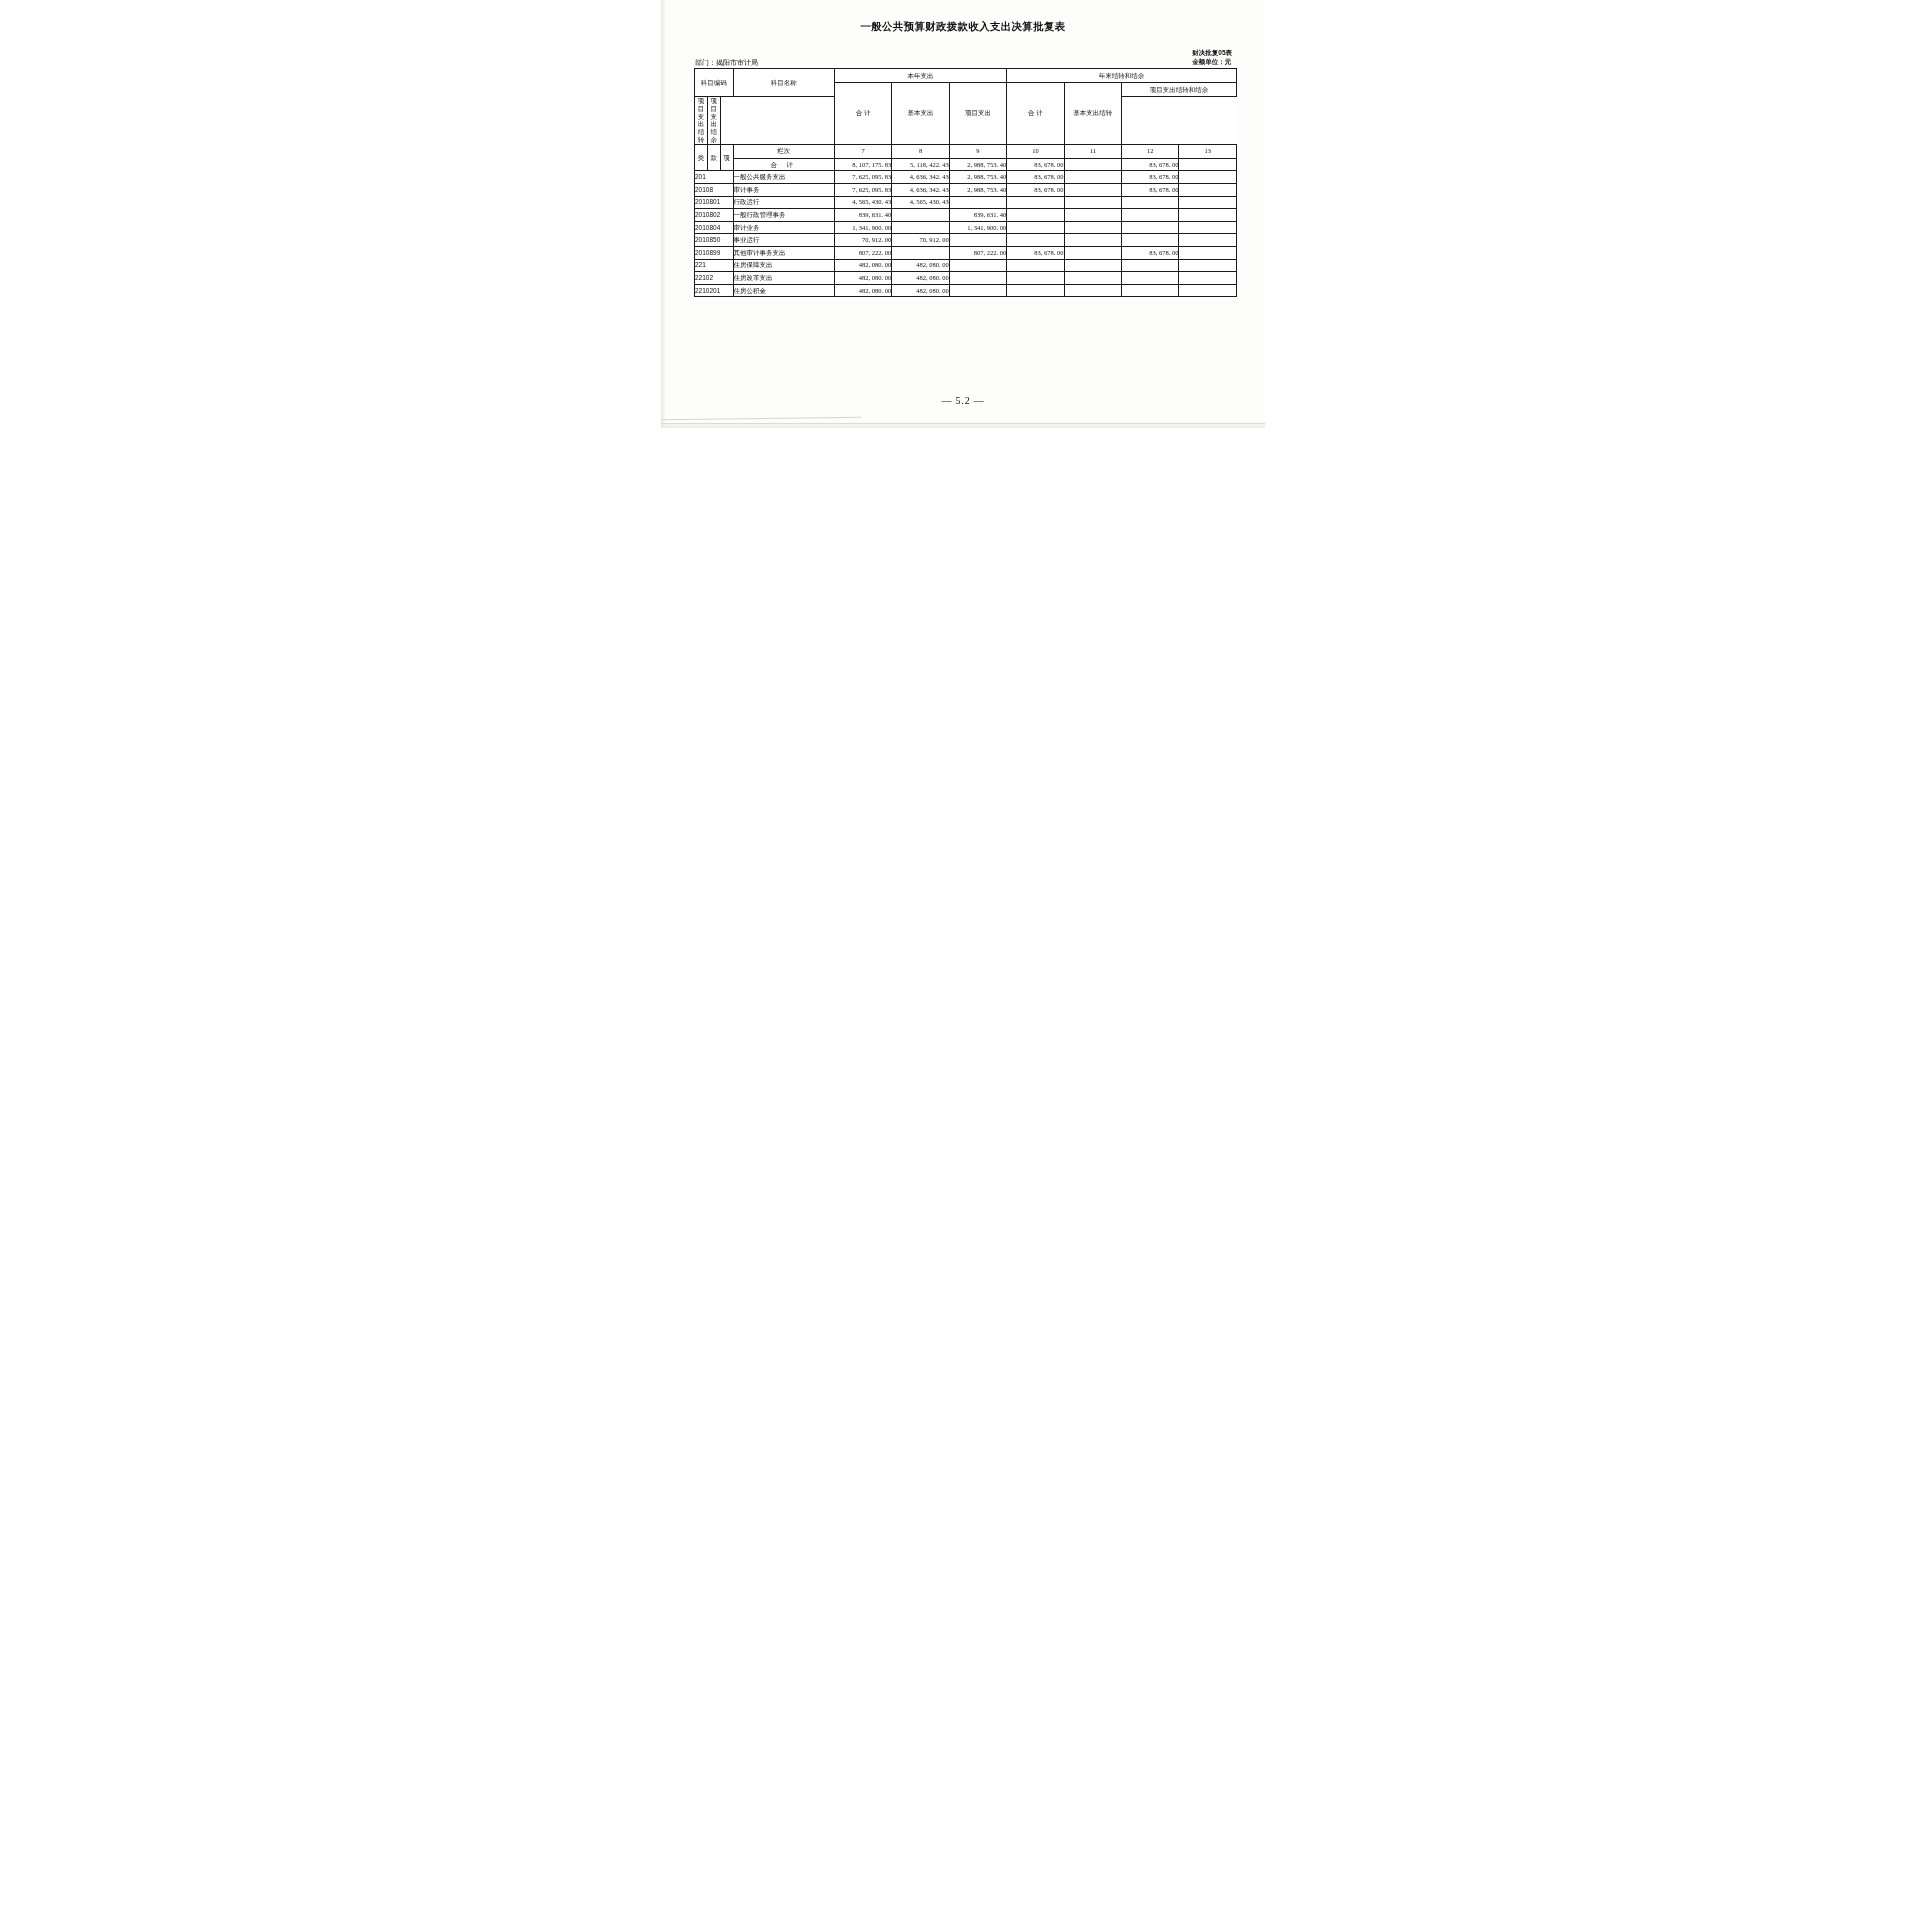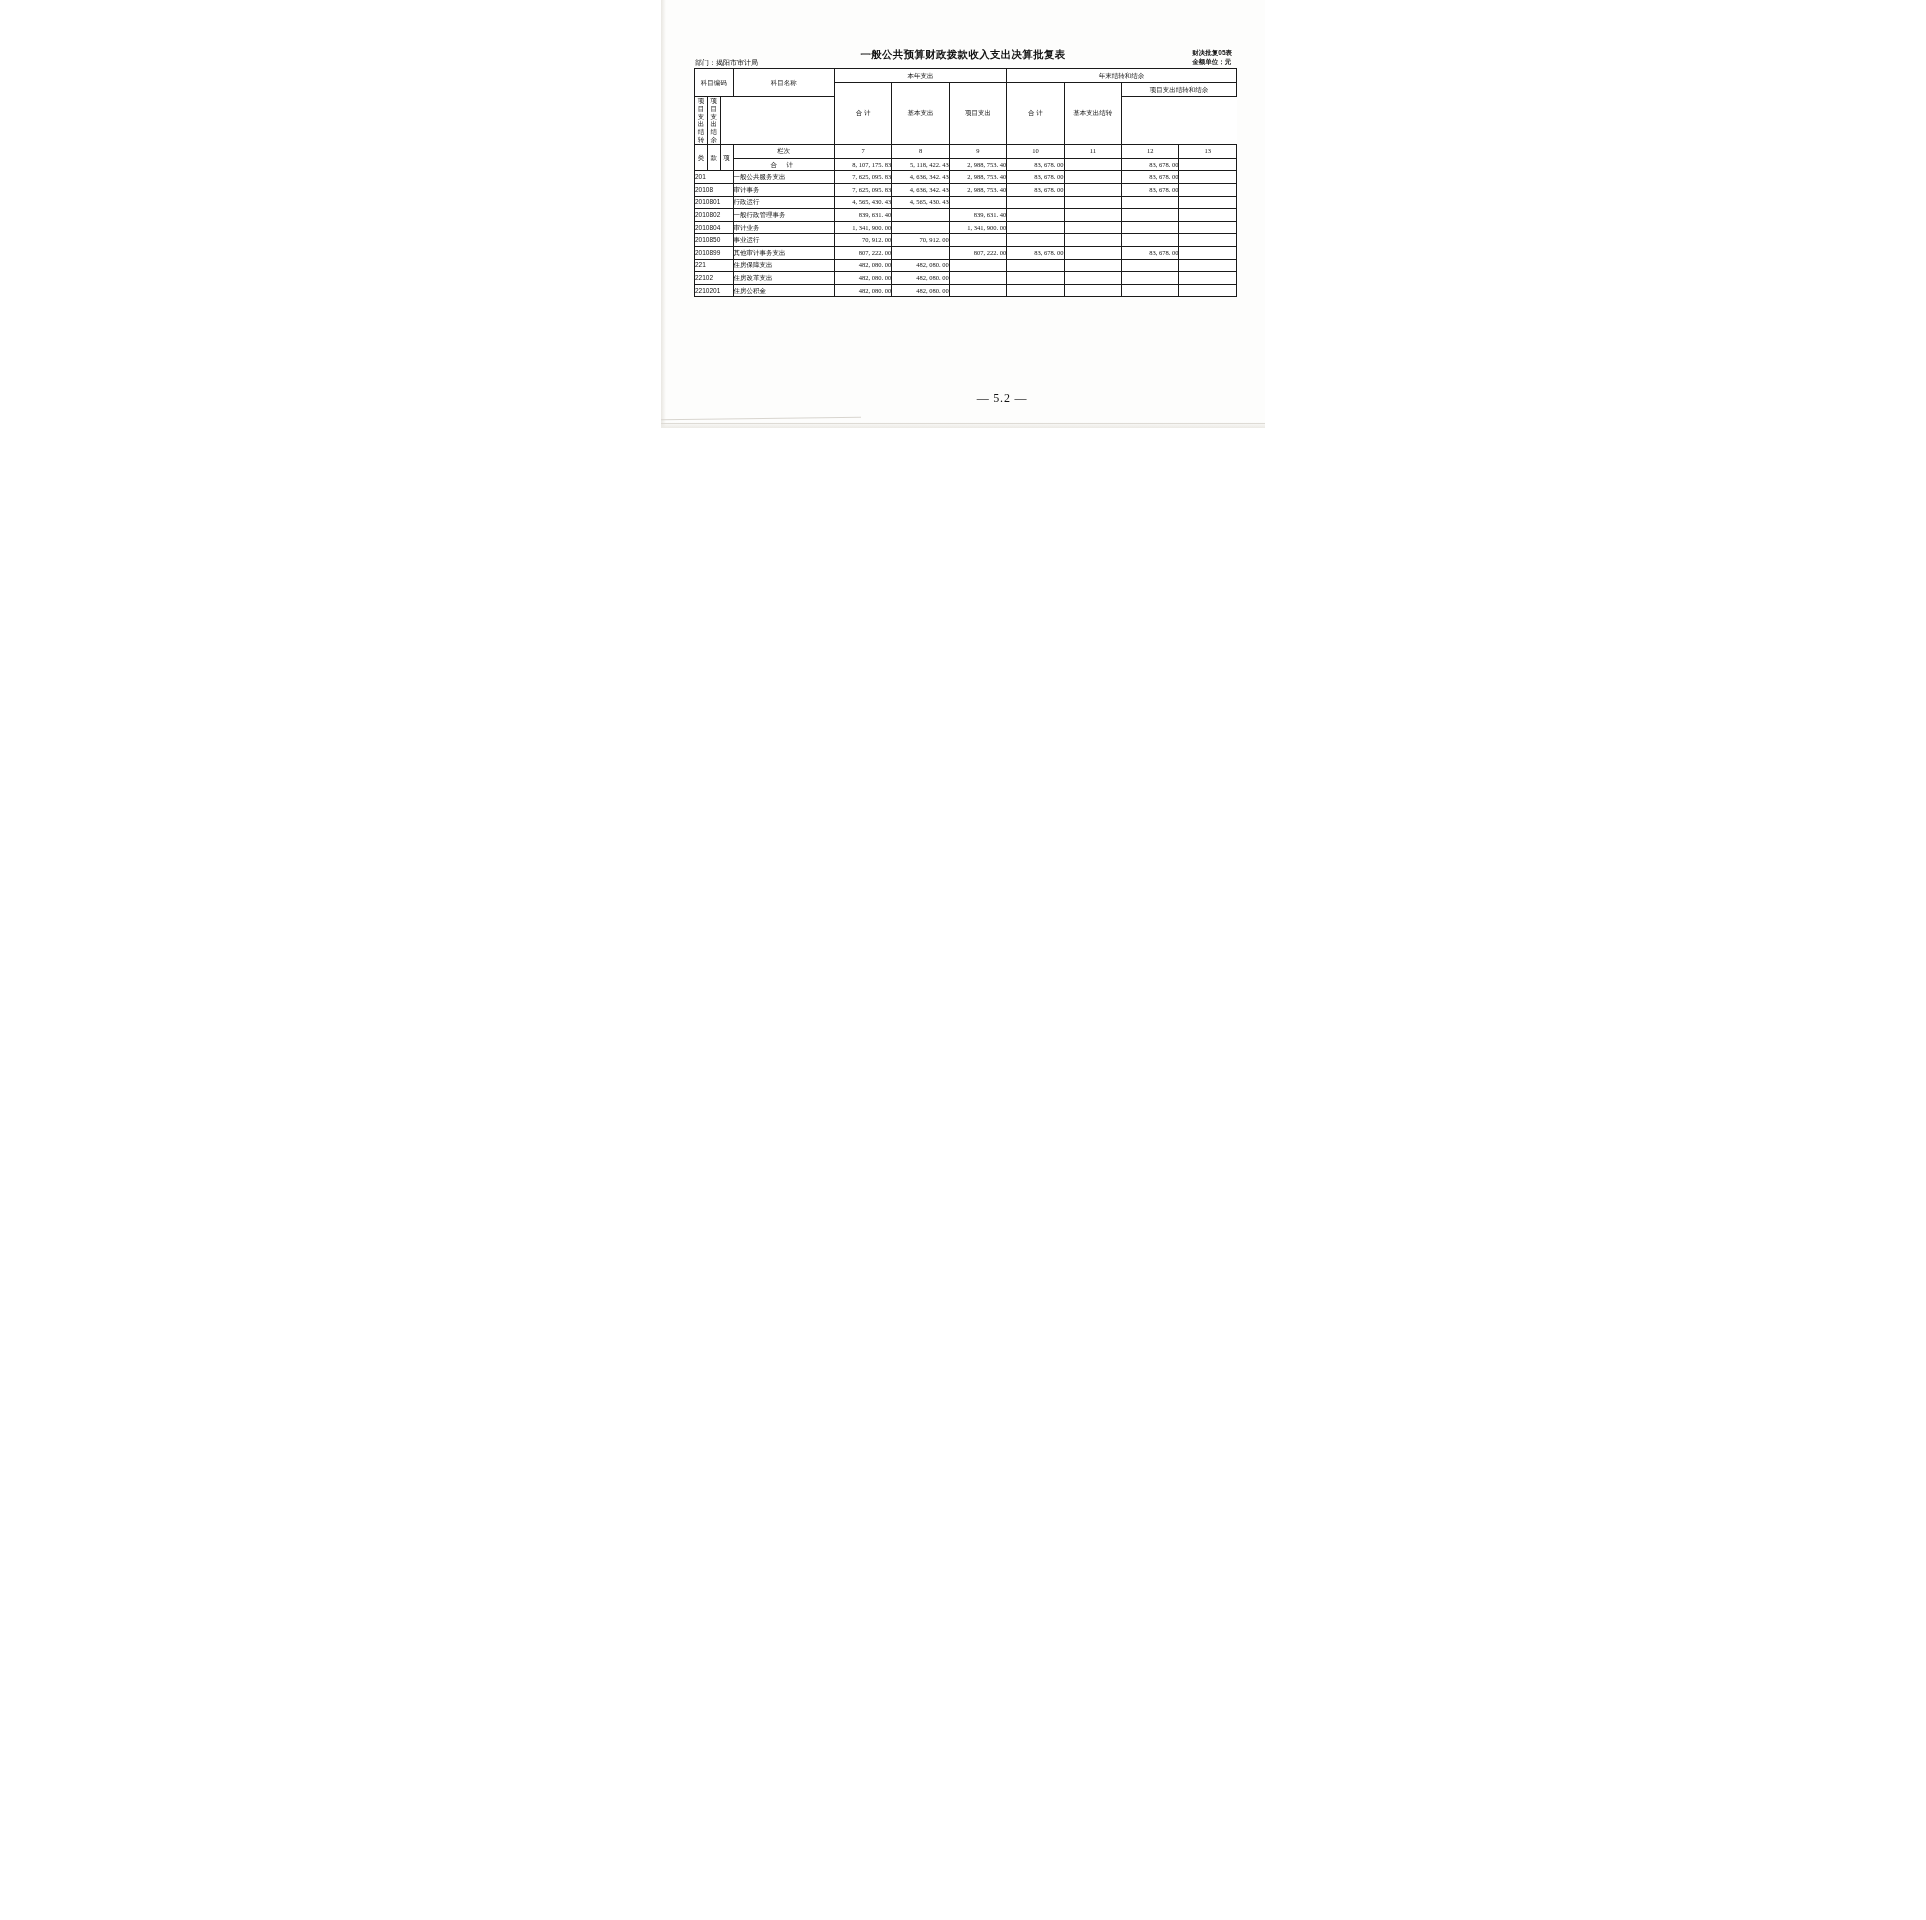--- a/index.html
+++ b/index.html
@@ -51,21 +51,21 @@
     left: 0;
     bottom: 4.6px;
     width: 604px;
     height: 0.4px;
     background: #dedbd5;
     pointer-events: none;
   }
 
   .doc-title {
     position: absolute;
-    top: 48px;
+    top: 20px;
     left: 0;
     width: 100%;
     text-align: center;
     font-family: "Liberation Sans", "DejaVu Sans", sans-serif;
     font-weight: bold;
     font-size: 10.4px;
     letter-spacing: 0.4px;
   }
 
   .form-code {
@@ -156,24 +156,23 @@
   .subcols {
     text-align: center;
     font-size: 6.5px;
   }
   .page-number {
     position: absolute;
     bottom: 21.6px;
     left: 0;
     width: 100%;
     text-align: center;
-    font-size: 12px;
+    font-size: 10px;
     font-family: "Liberation Serif", "DejaVu Serif", serif;
     letter-spacing: 0.8px;
-    margin-left: 39px;
   }
 </style>
 </head>
 <body>
 
 <div class="page">
 
   <div class="scan-edge-left"></div>
   <div class="scan-edge-bottom"></div>
   <div class="scan-fold"></div>

